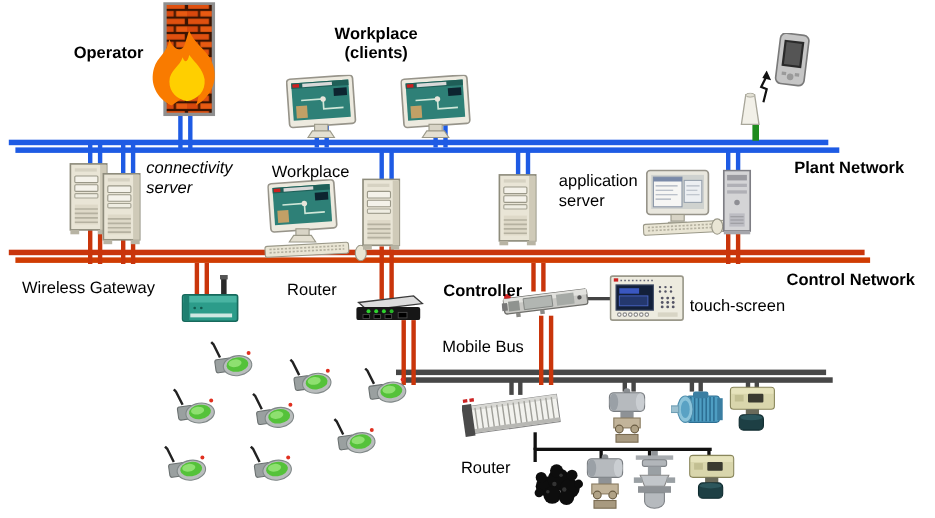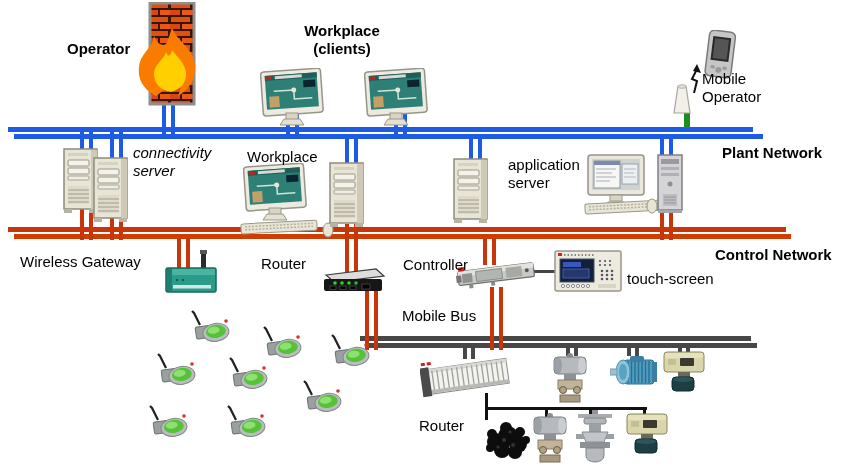--- a/index.html
+++ b/index.html
@@ -542,29 +542,27 @@
       <rect x="8" y="9" width="8" height="6" fill="#c2bf92"></rect>
       <rect x="18" y="22" width="12" height="5" fill="#6a6a5a"></rect>
       <rect x="12" y="27" width="22" height="14" rx="4" fill="#1d3f44" stroke="#0e2a2e"></rect>
       <ellipse cx="23" cy="29.5" rx="10" ry="2.5" fill="#2c565c"></ellipse>
     </svg>
   </div>
 
   <div class="lbl bold" style="left:67px; top:40px;">Operator</div>
   <div class="lbl bold center" style="left:283px;top:22px;width:118px;">Workplace
 (clients)</div>
-  <div class="lbl" style="left:702px;top:70px;">Mobile
-Operator</div>
   <div class="lbl bold" style="left:722px;top:144px;">Plant Network</div>
   <div class="lbl" style="left:133px;top:144px;font-style:italic;">connectivity
 server</div>
   <div class="lbl" style="left:247px;top:148px;">Workplace</div>
   <div class="lbl" style="left:508px;top:156px;">application
 server</div>
   <div class="lbl bold" style="left:715px;top:246px;">Control Network</div>
   <div class="lbl" style="left:20px; top:253px;">Wireless Gateway</div>
   <div class="lbl" style="left:261px;top:255px;">Router</div>
-  <div class="lbl" style="left:403px;top:256px;">Controller</div>
+  <div class="lbl" style="left:403px;top:256px;font-weight:bold;">Controller</div>
   <div class="lbl" style="left:627px;top:270px;">touch-screen</div>
   <div class="lbl" style="left:402px;top:307px;">Mobile Bus</div>
   <div class="lbl" style="left:419px;top:417px;">Router</div>
 
 </div>
 
 </body></html>

